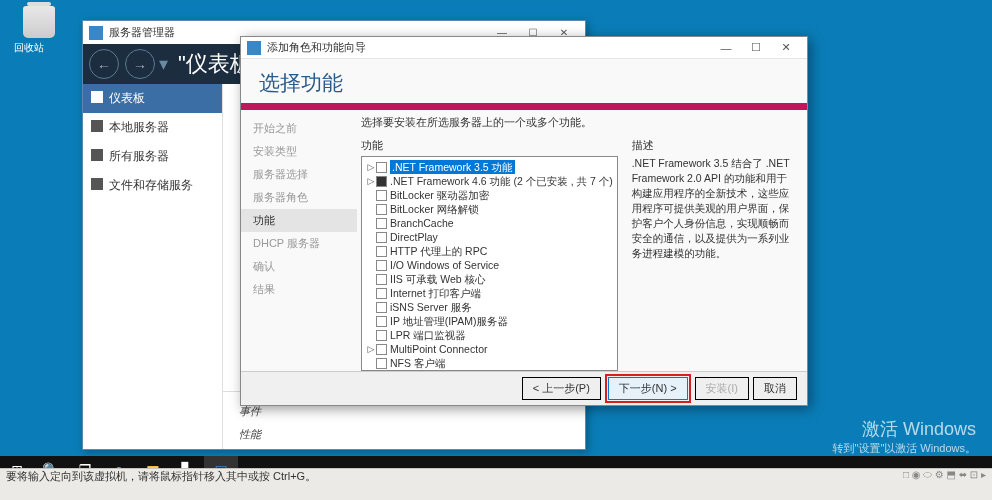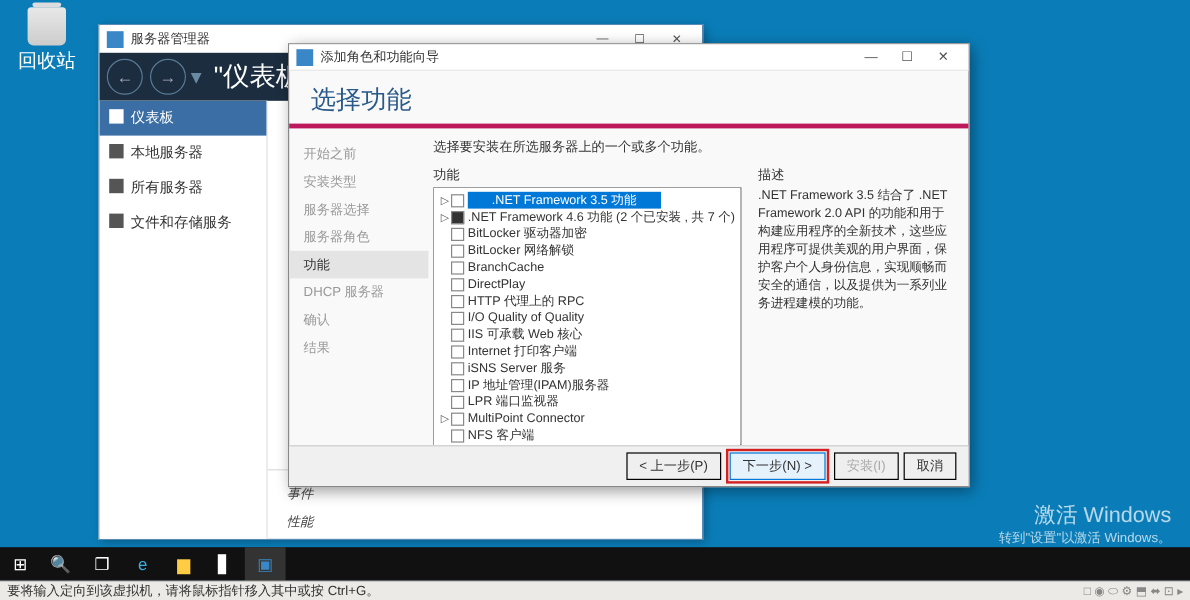--- a/index.html
+++ b/index.html
@@ -1,31 +1,31 @@
 <!DOCTYPE html>
 <html><head>
 <meta charset="utf-8">
 <style>
 * { box-sizing: border-box; margin: 0; padding: 0; font-family: "Microsoft YaHei", "Segoe UI", sans-serif; }
 body { width: 992px; height: 500px; background: #0a7db8; overflow: hidden; position: relative; }
 
 
-.desktop-icon { position: absolute; top: 6px; left: 14px; width: 50px; text-align: center; color: #fff; font-size: 16px; }
+.desktop-icon { position: absolute; top: 6px; left: 14px; width: 50px; text-align: left; color: #fff; font-size: 10px; }
 .desktop-icon .bin { width: 32px; height: 32px; margin: 0 auto 3px; background: linear-gradient(#e8e8e8,#ccc); border-radius: 3px 3px 5px 5px; position: relative; }
 .desktop-icon .bin::before { content:""; position:absolute; top:-4px; left:4px; right:4px; height:4px; background:#ddd; border-radius:2px; }
 
 
 .watermark { position: absolute; right: 16px; bottom: 44px; color: rgba(255,255,255,0.7); font-size: 11px; text-align: right; }
 .watermark .t1 { font-size: 18px; }
 
 
 .taskbar { position: absolute; left: 0; right: 0; bottom: 16px; height: 28px; background: #111; display: flex; align-items: center; }
 .taskbar .tb { width: 34px; height: 28px; display: flex; align-items: center; justify-content: center; color:#fff; font-size:14px; }
 .taskbar .tb.active { background: #333; }
-.statusbar { position: absolute; left:0; right:0; bottom:0; height:16px; background:#eceae6; border-top:1px solid #c7c4be; font-size:11px; color:#333; display:flex; align-items:center; padding:0 6px; justify-content: space-between; }
+.statusbar { position: absolute; left:0; right:0; bottom:0; height:32px; background:#eceae6; border-top:1px solid #c7c4be; font-size:11px; color:#333; display:flex; align-items:flex-start; padding:0 6px; justify-content: space-between; }
 .status-icons { display:flex; gap:2px; color:#888; font-size:10px; }
 
 
 .win-sm { position: absolute; top: 20px; left: 82px; width: 504px; height: 430px; background: #fff; border: 1px solid #5a8ab4; box-shadow: 2px 2px 8px rgba(0,0,0,0.3); }
 .win-sm .titlebar { height: 23px; background: #fff; display: flex; align-items: center; padding: 0 6px; font-size: 11px; color: #333; }
 .win-sm .titlebar .icon-sm { width: 14px; height: 14px; background: #3a87c7; margin-right: 6px; }
 .win-sm .titlebar .wb { margin-left: auto; display: flex; gap:1px; }
 .win-sm .titlebar .wb span { width:30px; height:18px; display:flex; align-items:center; justify-content:center; font-size:10px; color:#555; }
 .win-sm .header { height: 40px; background: #1b2d3f; display: flex; align-items: center; }
 .win-sm .nav-btn { width: 30px; height: 30px; border:1px solid #5a7a94; border-radius: 50%; margin-left:6px; display:flex; align-items:center; justify-content:center; color:#aab; font-size:14px; }
@@ -37,39 +37,39 @@
 .win-sm .side-item .si-icon { position:absolute; left:8px; top:7px; width:12px; height:12px; }
 .win-sm .body-lower { position:absolute; left:140px; right:0; bottom:0; height:58px; border-top:1px solid #ddd; padding: 4px 16px; font-size:11px; color:#444; }
 .win-sm .body-lower div { margin: 8px 0; font-style: italic; }
 
 
 .win-wiz { position: absolute; top: 36px; left: 240px; width: 568px; height: 370px; background: #f9f9f9; border: 1px solid #888; box-shadow: 3px 3px 12px rgba(0,0,0,0.4); }
 .win-wiz .titlebar { height: 22px; background: #fff; display:flex; align-items:center; padding: 0 6px; font-size: 11px; color:#333; border-bottom:1px solid #e5e5e5; }
 .win-wiz .titlebar .icon-w { width:14px; height:14px; background:#3a87c7; margin-right:6px; }
 .win-wiz .titlebar .wb { margin-left:auto; display:flex; }
 .win-wiz .titlebar .wb span { width:30px; height:18px; display:flex; align-items:center; justify-content:center; font-size:11px; color:#555; }
-.win-wiz .hdr { padding: 10px 18px 6px; display:flex; justify-content:space-between; border-bottom:4px solid #be185d; }
+.win-wiz .hdr { padding: 10px 18px 6px; display:flex; justify-content:space-between; border-bottom:7px solid #be185d; }
 .win-wiz .hdr h1 { font-size: 21px; font-weight: 400; color: #2a5a8a; }
 .win-wiz .hdr .tgt { text-align:right; font-size:10px; color:#666; }
 .win-wiz .content { position:absolute; top:72px; left:0; right:0; bottom:34px; display:flex; }
 .win-wiz .steps { width: 116px; padding: 8px 0; }
 .win-wiz .step { padding: 4px 12px; font-size: 11px; color:#999; }
 .win-wiz .step.active { color:#333; background:#e4e4e4; }
 .win-wiz .main { flex:1; padding: 6px 14px 0 4px; font-size:11px; color:#333; display:flex; flex-direction:column; }
 .win-wiz .instruct { margin-bottom: 8px; }
 .win-wiz .cols { display:flex; gap: 14px; flex:1; min-height:0; }
 .win-wiz .col-feat { flex: 1.3; display:flex; flex-direction:column; }
 .win-wiz .col-desc { flex: 1; }
 .win-wiz .col-h { font-size:11px; color:#333; margin-bottom:3px; }
 .win-wiz .feat-box { border:1px solid #888; background:#fff; flex:1; overflow-y:auto; padding: 3px 2px; position:relative; }
 .win-wiz .feat-row { display:flex; align-items:center; font-size:10.5px; padding: 0px 2px; line-height:14px; white-space:nowrap; }
 .win-wiz .feat-row .exp { width:10px; text-align:center; color:#555; font-size:9px; }
 .win-wiz .feat-row .cb { width:11px; height:11px; border:1px solid #888; margin-right:3px; background:#fff; display:flex; align-items:center; justify-content:center; font-size:8px; }
 .win-wiz .feat-row .cb.filled { background:#333; }
-.win-wiz .feat-row .lbl.sel { background:#0078d7; color:#fff; padding: 0 20px; }
+.win-wiz .feat-row .lbl.sel { background:#0078d7; color:#fff; padding: 0 2px; }
 .win-wiz .desc-text { font-size:10.5px; line-height:15px; color:#333; }
 .win-wiz .footer { position:absolute; left:0; right:0; bottom:0; height:34px; border-top:1px solid #ccc; display:flex; align-items:center; justify-content:flex-end; padding: 0 10px; gap:4px; background:#f0f0f0; }
 .win-wiz .footer button { font-size:11px; padding: 3px 10px; background:#efefef; border:1px solid #000000; color:#333; }
 .win-wiz .footer button:disabled { color:#aaa; }
 .win-wiz .footer .hl { border:2px solid #d42020; padding:1px; }
 .win-wiz .footer .hl button { border:1px solid #0078d7; background:#e5f1fb; }
 
 
 .feat-box::-webkit-scrollbar { width: 14px; }
 .feat-box::-webkit-scrollbar-track { background:#f0f0f0; }
@@ -177,21 +177,21 @@
                 <span class="lbl">DirectPlay</span>
               </div>
               <div class="feat-row">
                 <span class="exp"></span>
                 <span class="cb "></span>
                 <span class="lbl">HTTP 代理上的 RPC</span>
               </div>
               <div class="feat-row">
                 <span class="exp"></span>
                 <span class="cb "></span>
-                <span class="lbl">I/O Quality of Quality</span>
+                <span class="lbl">I/O Windows of Service</span>
               </div>
               <div class="feat-row">
                 <span class="exp"></span>
                 <span class="cb "></span>
                 <span class="lbl">IIS 可承载 Web 核心</span>
               </div>
               <div class="feat-row">
                 <span class="exp"></span>
                 <span class="cb "></span>
                 <span class="lbl">Internet 打印客户端</span>

